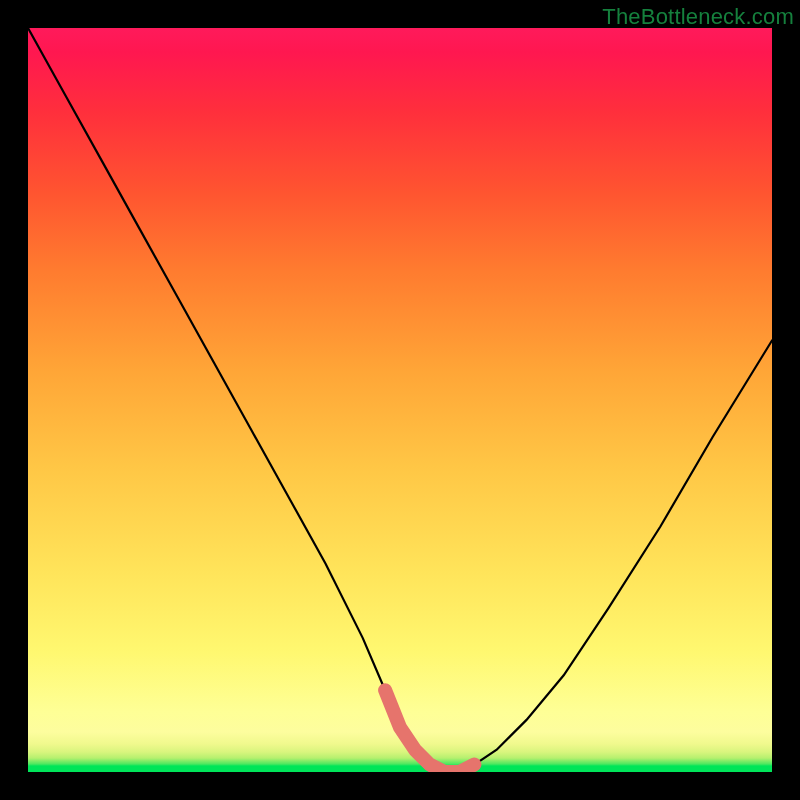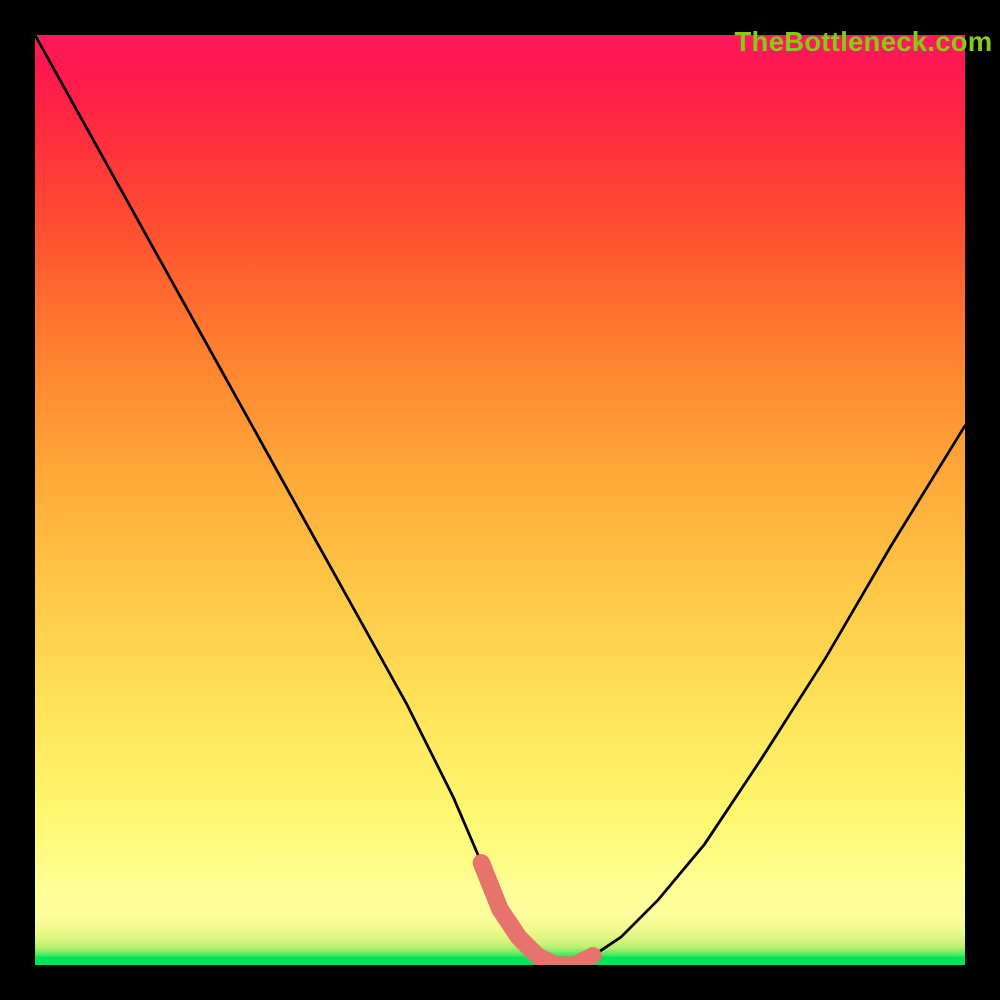--- a/index.html
+++ b/index.html
@@ -41,26 +41,26 @@
       #ffa637 400px,
       #ff7c2f 500px,
       #ff5430 580px,
       #ff2f3c 660px,
       #ff1750 720px,
       #ff1a5b 744px
     );
   }
   .watermark {
     position: absolute;
-    top: 21px;
+    top: 4px;
     right: 6px;
-    color: #84cc16;
+    color: #15803d;
     font-size: 22px;
     letter-spacing: 0.2px;
-    font-weight: 700;
+    font-weight: 400;
     user-select: none;
   }
   svg.curve {
     position: absolute;
     left: 0;
     top: 0;
   }
 </style>
 </head>
 <body>

